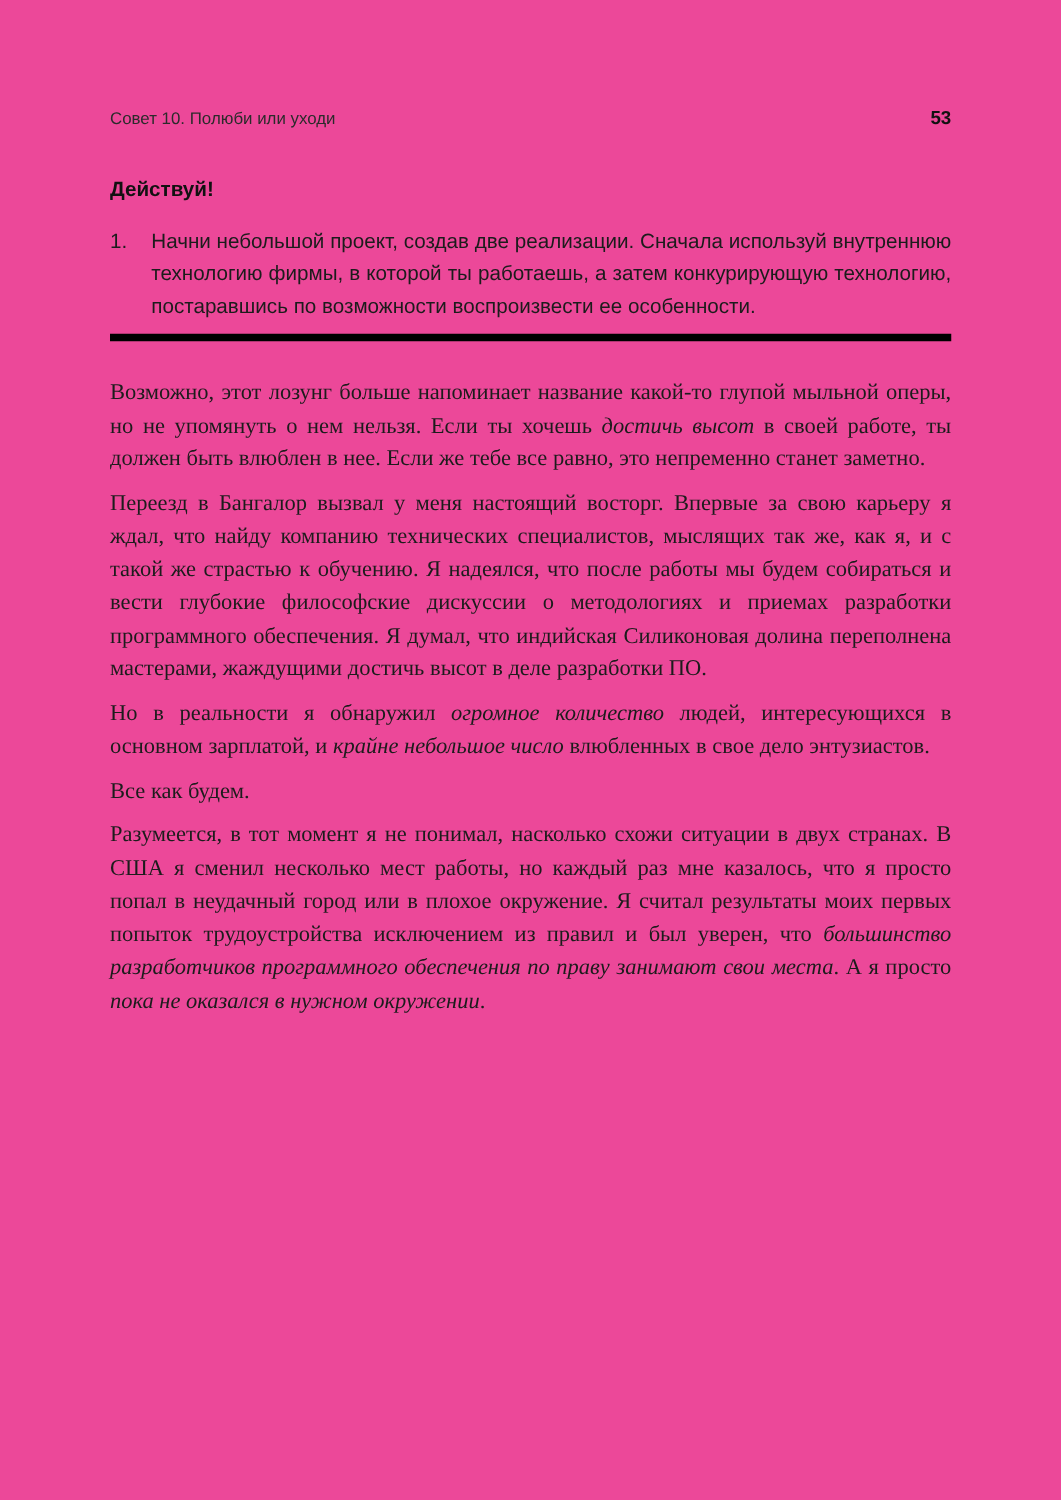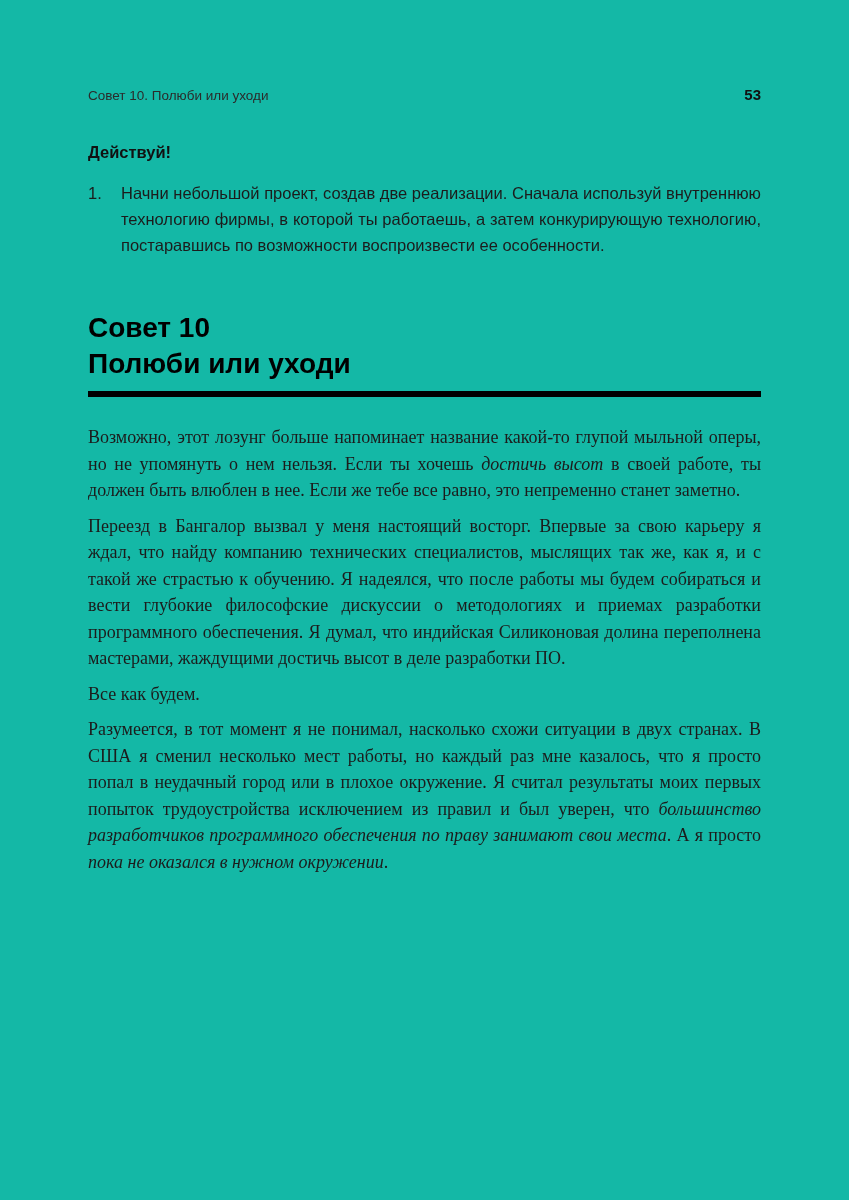--- a/index.html
+++ b/index.html
@@ -5,21 +5,21 @@
   html, body {
     margin: 0;
     padding: 0;
     background: #e8e8e8;
   }
   .page {
     position: relative;
     width: 849px;
     height: 1200px;
     margin: 0 auto;
-    background: #14b8a6;
+    background: #ec4899;
     color: #1c1c1c;
     font-family: "Liberation Serif", serif;
     overflow: hidden;
   }
   .content {
     position: absolute;
     left: 88px;
     top: 86px;
     width: 673px;
   }
@@ -99,28 +99,25 @@
       <span class="page-number">53</span>
     </div>
 
     <div class="action-heading">Действуй!</div>
 
     <div class="action-list">
       <span class="action-number">1.</span>
       <span class="action-text">Начни небольшой проект, создав две реализации. Сначала используй внутреннюю технологию фирмы, в которой ты работаешь, а затем конкурирующую технологию, постаравшись по возможности воспроизвести ее особенности.</span>
     </div>
 
-    <div class="chapter">
-      <div>Совет 10</div>
-      <div>Полюби или уходи</div>
-    </div>
 
     <div class="rule"></div>
 
     <div class="body-text" id="body-text">
         <p class="body-para"><span>Возможно, этот лозунг больше напоминает название какой-то глупой мыльной оперы, но не упомянуть о нем нельзя. Если ты хочешь </span><span class="em">достичь высот</span><span> в своей работе, ты должен быть влюблен в нее. Если же тебе все равно, это непременно станет заметно.</span></p>
         <p class="body-para"><span>Переезд в Бангалор вызвал у меня настоящий восторг. Впервые за свою карьеру я ждал, что найду компанию технических специалистов, мыслящих так же, как я, и с такой же страстью к обучению. Я надеялся, что после работы мы будем собираться и вести глубокие философские дискуссии о методологиях и приемах разработки программного обеспечения. Я думал, что индийская Силиконовая долина переполнена мастерами, жаждущими достичь высот в деле разработки ПО.</span></p>
+        <p class="body-para"><span>Но в реальности я обнаружил </span><span class="em">огромное количество</span><span> людей, интересующихся в основном зарплатой, и </span><span class="em">крайне небольшое число</span><span> влюбленных в свое дело энтузиастов.</span></p>
         <p class="body-para"><span>Все как будем.</span></p>
         <p class="body-para"><span>Разумеется, в тот момент я не понимал, насколько схожи ситуации в двух странах. В США я сменил несколько мест работы, но каждый раз мне казалось, что я просто попал в неудачный город или в плохое окружение. Я считал результаты моих первых попыток трудоустройства исключением из правил и был уверен, что </span><span class="em">большинство разработчиков программного обеспечения по праву занимают свои места</span><span>. А я просто </span><span class="em">пока не оказался в нужном окружении</span><span>.</span></p>
       </div>
 
   </div>
 </div>
 
 </body></html>

